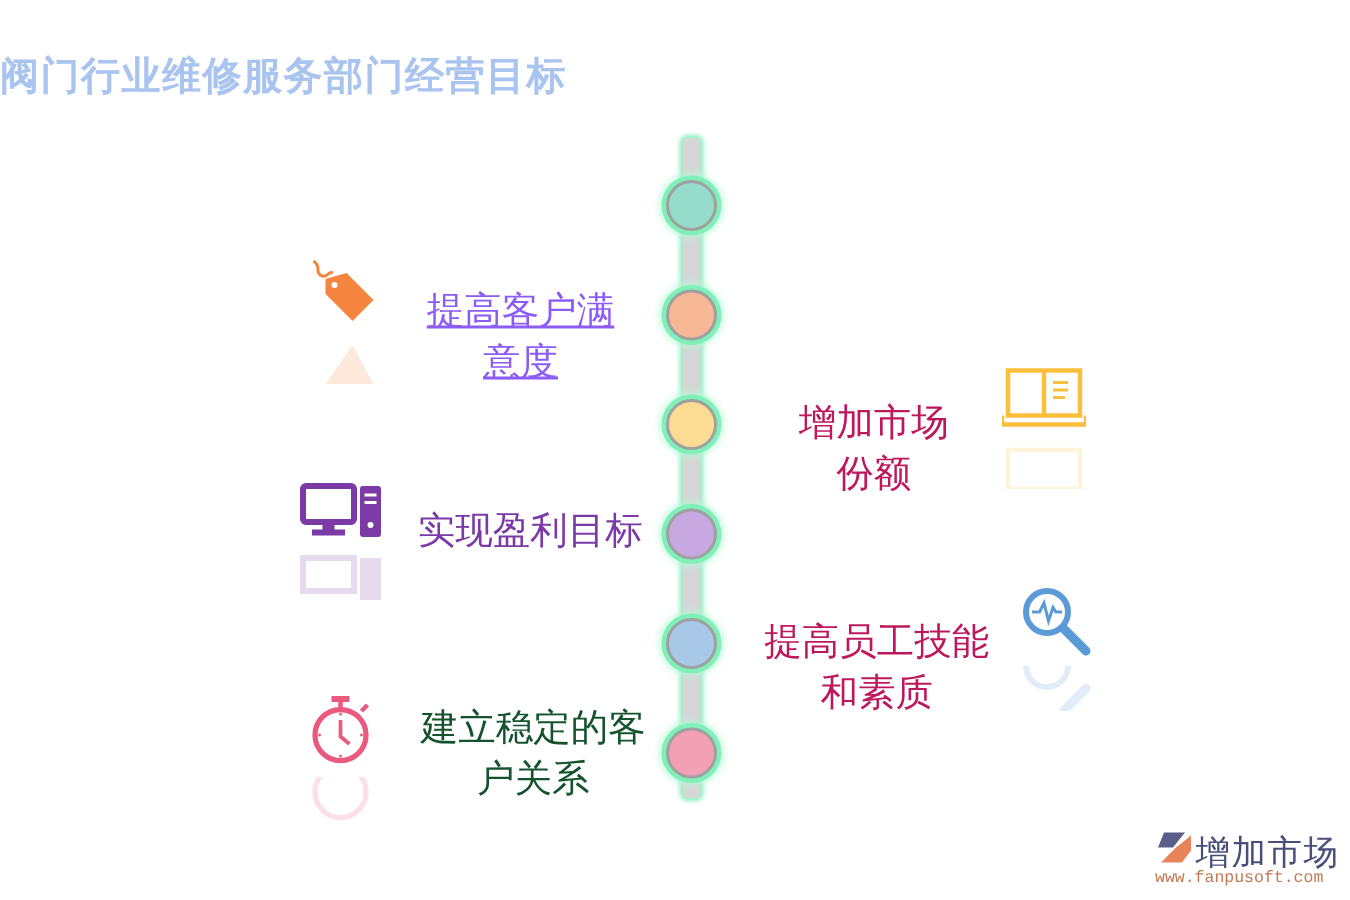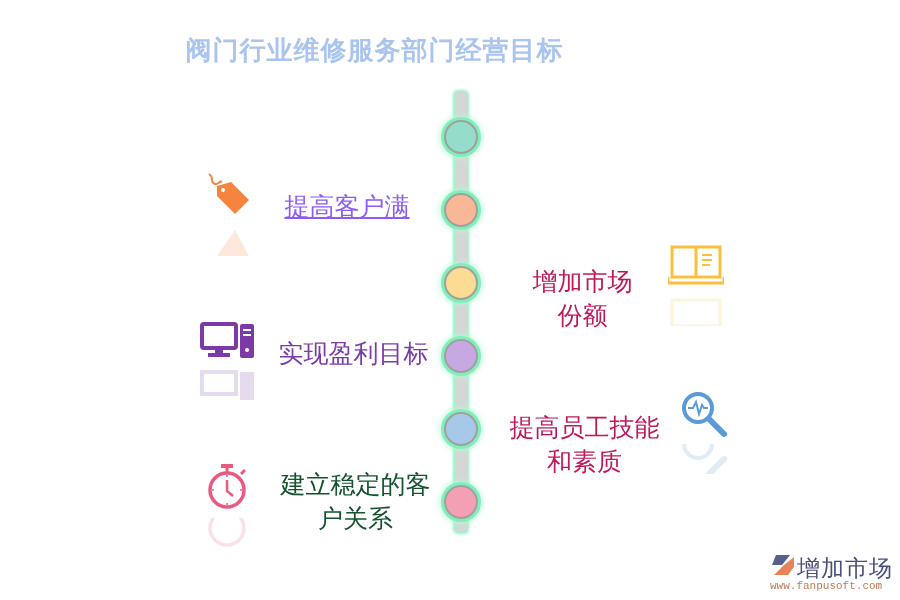--- a/index.html
+++ b/index.html
@@ -1,18 +1,18 @@
 <!DOCTYPE html>
 <html><head>
 <meta charset="utf-8">
 <style>
   html, body { margin:0; padding:0; }
   body { width:900px; height:600px; background:#ffffff; position:relative; overflow:hidden;
          font-family:"DejaVu Sans", "Liberation Sans", sans-serif; }
-  .title { position:absolute; left:0; width:749px; top:33px; text-align:center;
+  .title { position:absolute; left:0; width:749px; top:33px; text-align:left;
            font-size:26px; font-weight:bold; color:#a9c4ef; letter-spacing:1px; }
   .track { position:absolute; left:455px; top:92px; width:12px; height:440px;
            background:#d6d6d6; border-radius:3px;
            box-shadow:0 0 3px 2px #8ef2c2; }
   .node { position:absolute; width:34px; height:34px; border-radius:50%;
           border:2px solid #a0a0a0; box-sizing:border-box;
           box-shadow:0 0 0 3px #7ef0b8, 0 0 6px 4px #b8f8d8; }
   .label { position:absolute; font-size:25px; line-height:34px; text-align:center; }
   .icon { position:absolute; }
   .refl { position:absolute; opacity:0.18; transform:scaleY(-1); }
@@ -42,20 +42,21 @@
     <circle cx="18" cy="18" r="2" fill="#fff"></circle>
   </svg>
 </div>
 <div class="refl" style="left:205px;top:222px;">
   <svg width="50" height="30" viewBox="0 0 50 30">
       <path d="M12 0 L44 0 L30 26 Z" fill="#f5843f"></path>
     </svg>
 </div>
 <div class="label" style="left:272px;top:190px;width:150px;color:#8b5cf6;text-decoration:underline;">
   <div>提高客户满</div>
+  <div>意度</div>
 </div>
 
 <div class="icon" style="left:668px;top:245px;">
   <svg width="56" height="42" viewBox="0 0 56 42">
     <rect x="4" y="2" width="48" height="30" fill="none" stroke="#fbbf3c" stroke-width="3"></rect>
     <line x1="28" y1="2" x2="28" y2="32" stroke="#fbbf3c" stroke-width="3"></line>
     <line x1="34" y1="10" x2="44" y2="10" stroke="#fbbf3c" stroke-width="2"></line>
     <line x1="34" y1="15" x2="44" y2="15" stroke="#fbbf3c" stroke-width="2"></line>
     <line x1="34" y1="20" x2="42" y2="20" stroke="#fbbf3c" stroke-width="2"></line>
     <path d="M0 32 L0 38 L56 38 L56 32" fill="none" stroke="#fbbf3c" stroke-width="3"></path>

